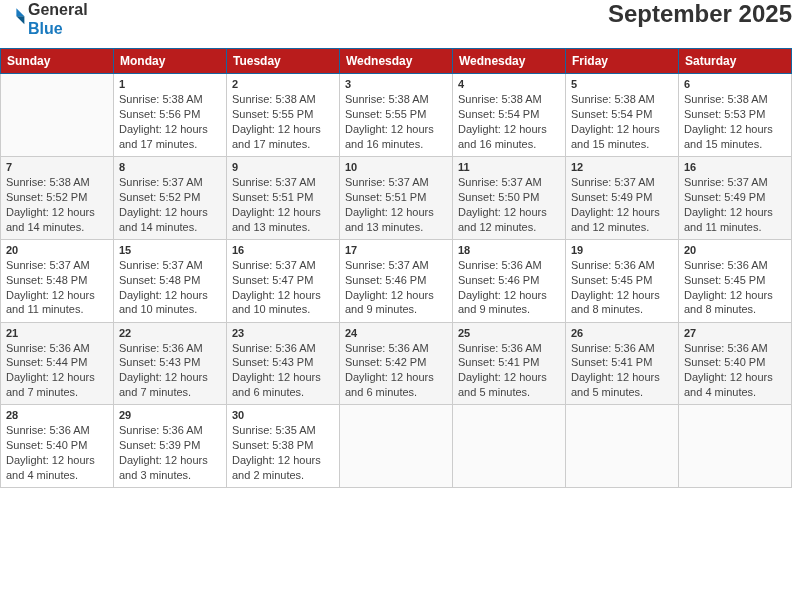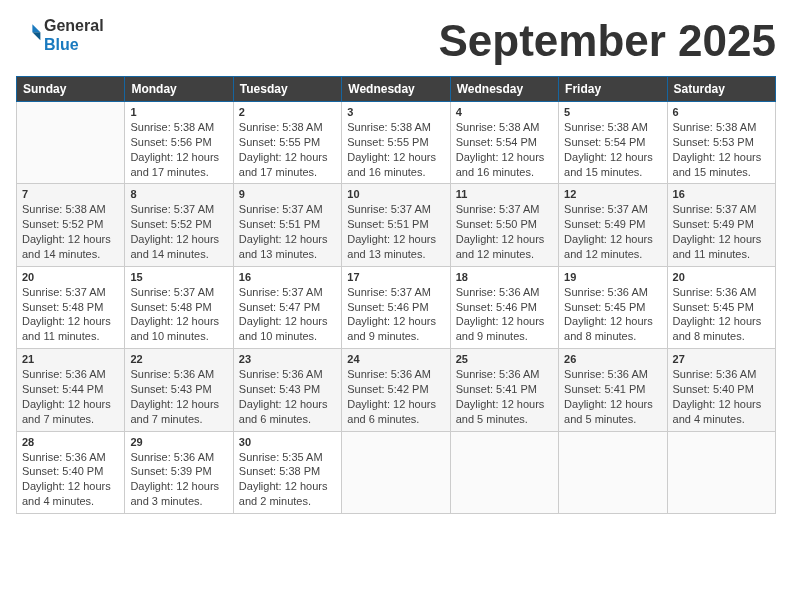--- a/index.html
+++ b/index.html
@@ -6,21 +6,20 @@
     body {
       width: 792px;
       height: 612px;
       font-family: Arial, sans-serif;
       background: #fff;
       overflow: hidden;
     }
     .page {
       width: 792px;
       height: 488px;
-      padding: 16px;
       display: flex;
       flex-direction: column;
     }
     .header {
       display: flex;
       justify-content: space-between;
       align-items: flex-start;
       margin-bottom: 10px;
     }
     .logo {
@@ -29,37 +28,37 @@
     }
     .logo-icon {
       width: 24px;
       height: 24px;
       margin-left: 2px;
     }
     .title-block {
       text-align: right;
     }
     .month-title {
-      font-size: 44px;
+      font-size: 24px;
       font-weight: bold;
       color: #333;
     }
     .location {
       font-size: 14px;
       color: #555;
     }
     .calendar {
       flex: 1;
       border: 1px solid #ccc;
       border-collapse: collapse;
       width: 100%;
       table-layout: fixed;
     }
     .calendar th {
-      background: #404040;
+      background: #b91c1c;
       color: #fff;
       text-align: left;
       padding: 5px 6px;
       font-size: 12px;
       font-weight: bold;
       border: 1px solid #1565a0;
     }
     .calendar td {
       border: 1px solid #ccc;
       vertical-align: top;

